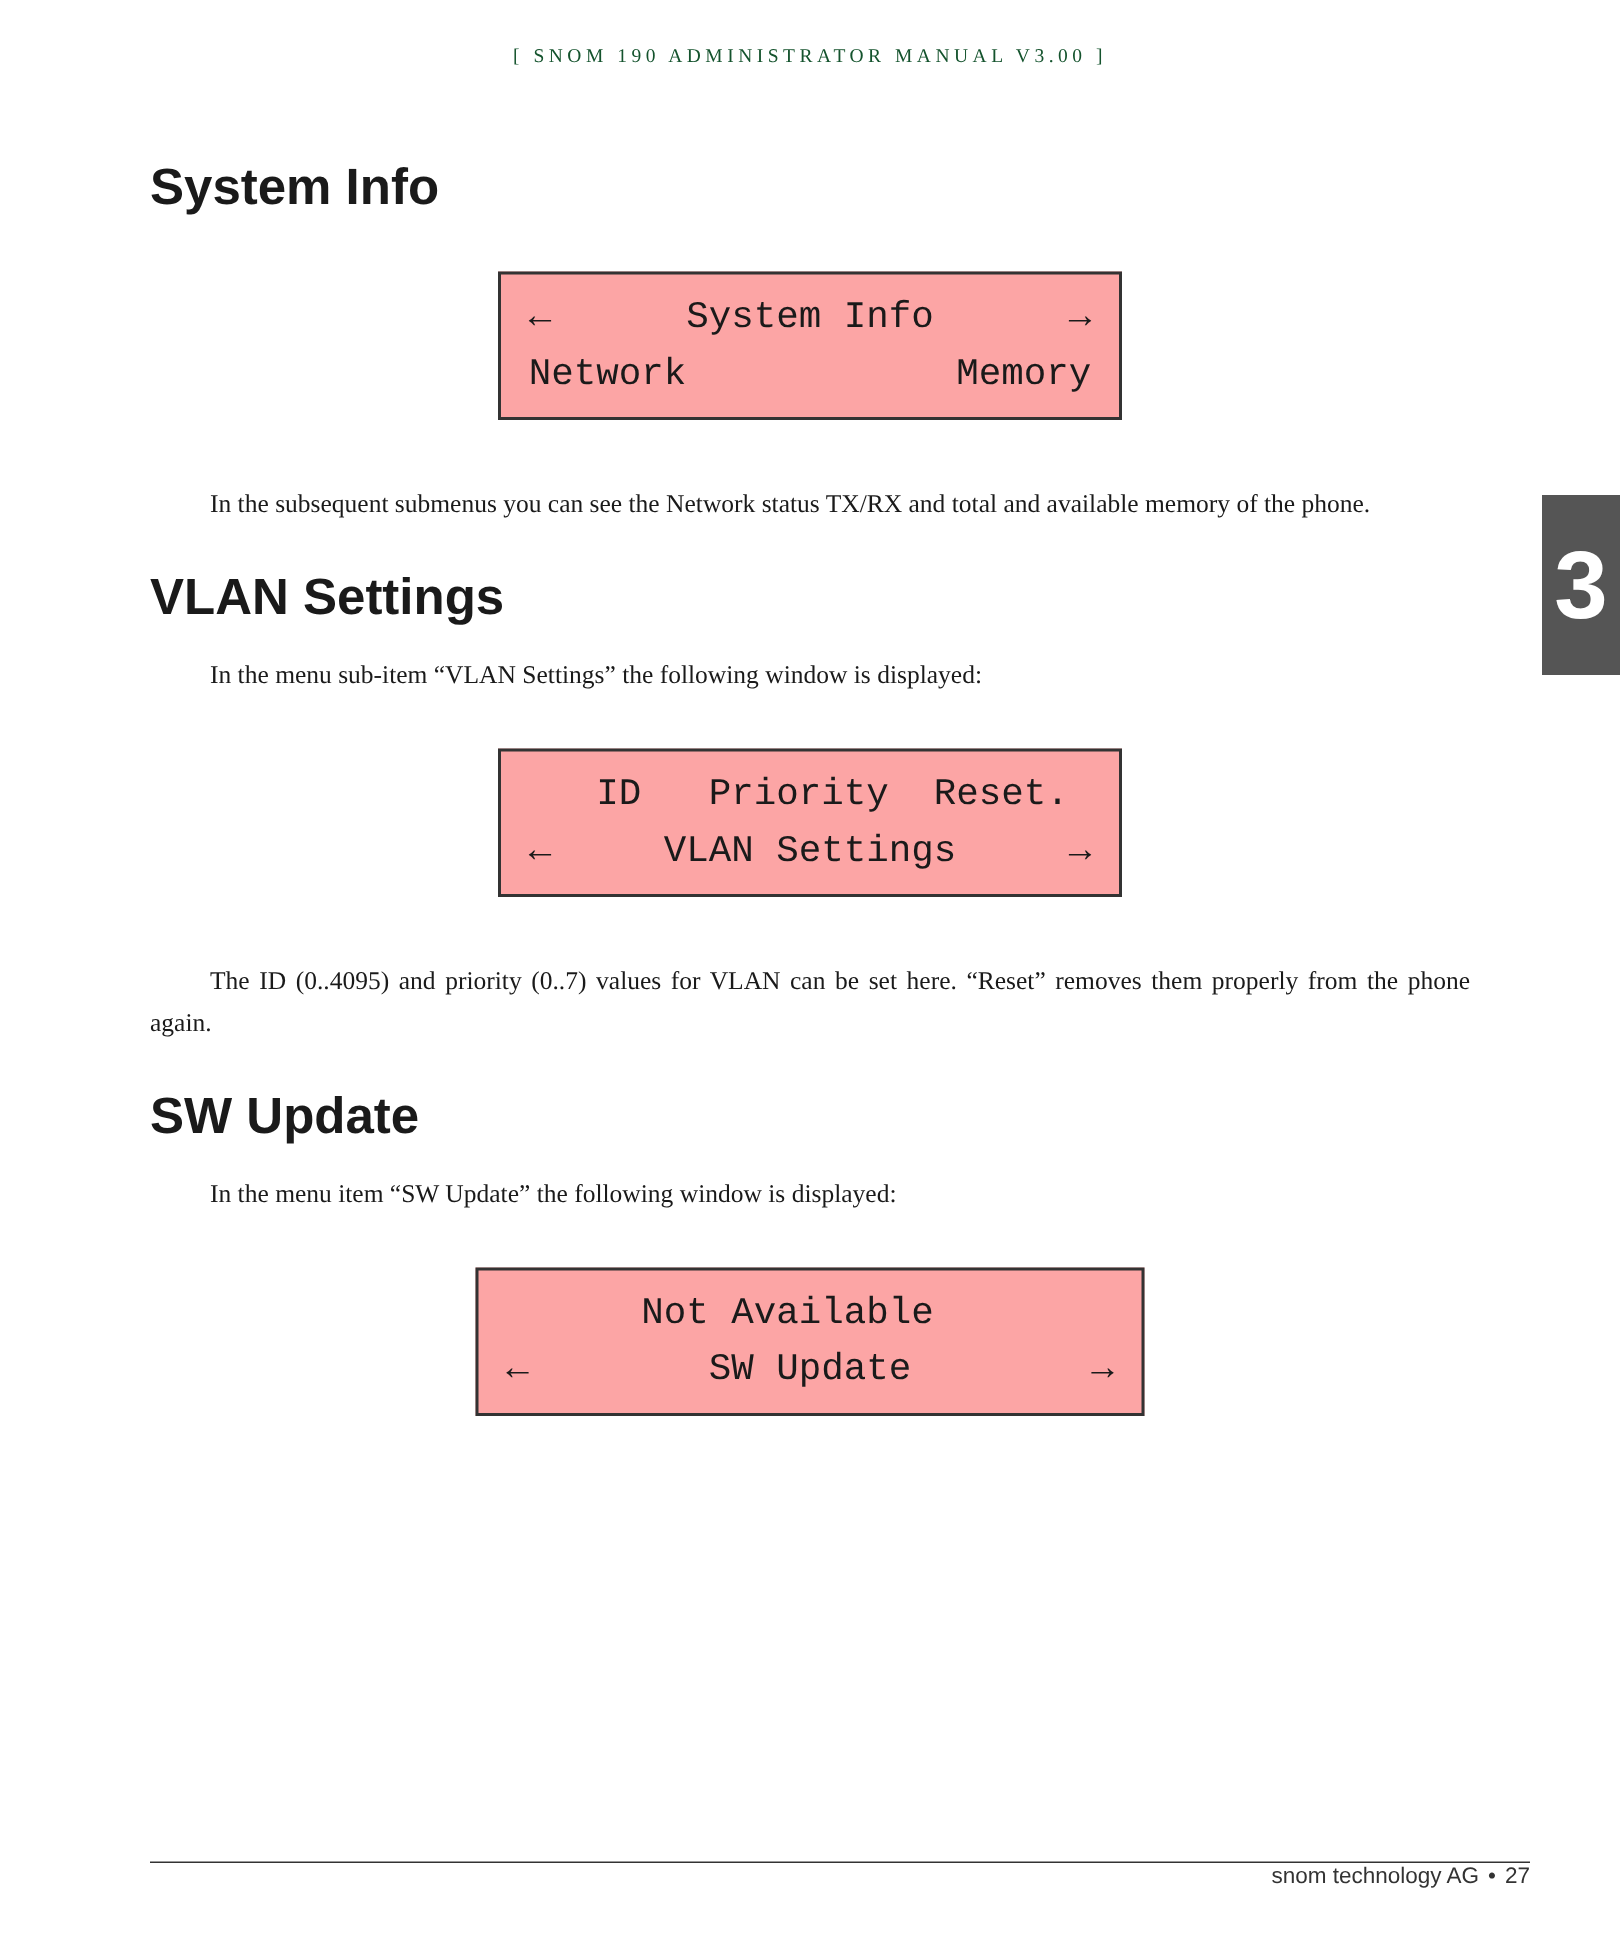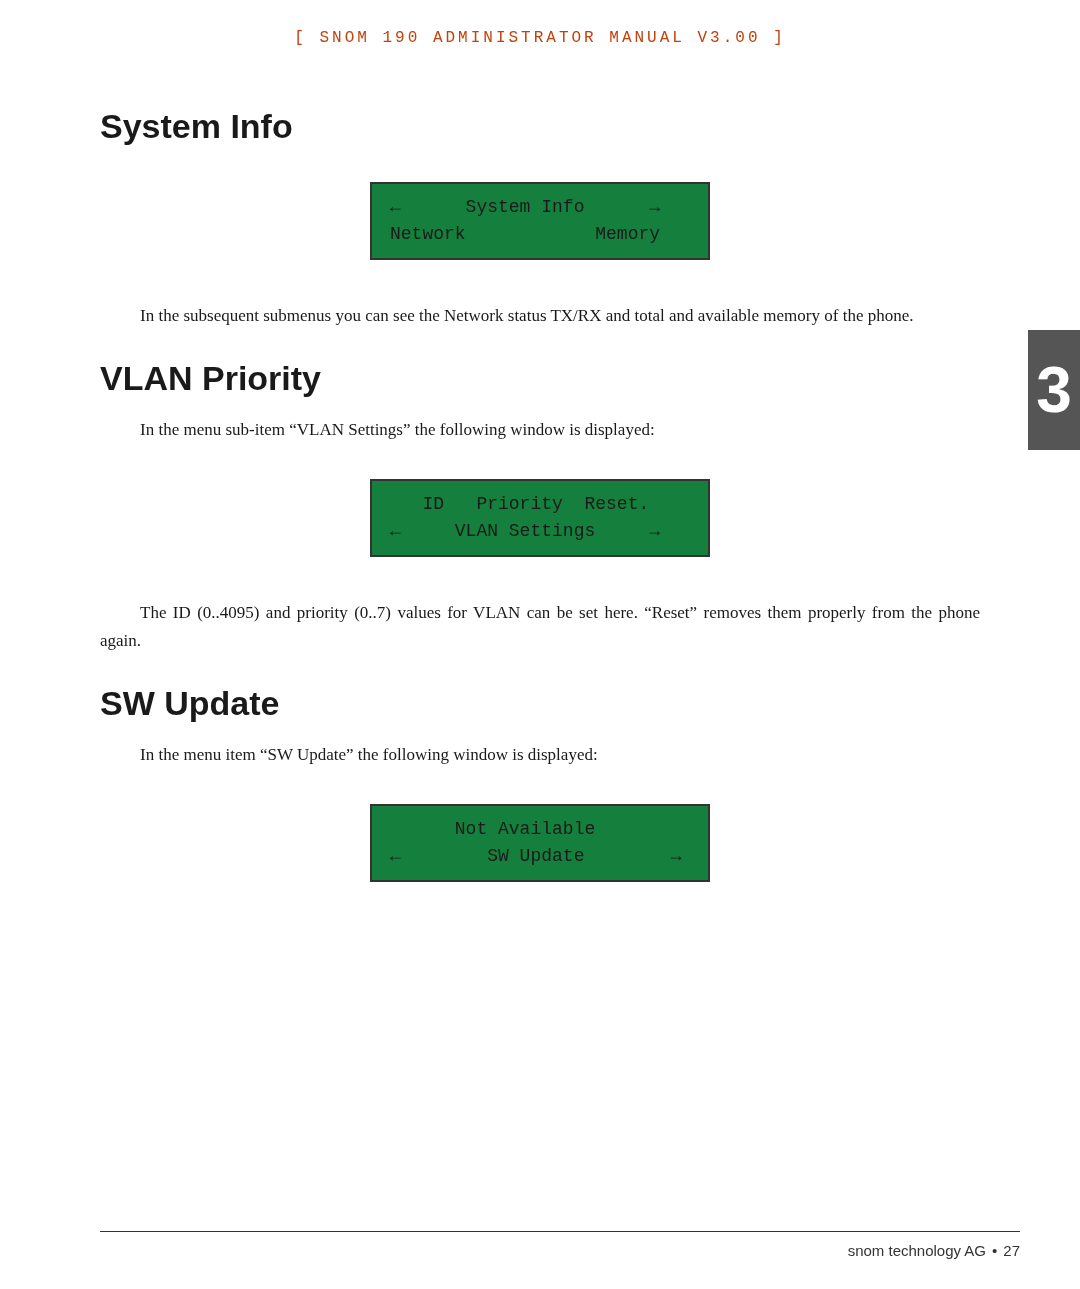--- a/index.html
+++ b/index.html
@@ -26,24 +26,24 @@
     }
 
     
     .page-header {
       text-align: center;
       padding: 28px 0 20px 0;
       border-bottom: none;
     }
 
     .header-text {
-      font-family: Liberation Mono, monospace;
-      font-size: 16px;
+      font-family: Liberation Serif, serif;
+      font-size: 13px;
       letter-spacing: 3px;
-      color: #c2410c;
+      color: #14532d;
       font-weight: normal;
       text-transform: uppercase;
     }
 
     
     .content-area {
       padding: 30px 100px 60px 100px;
       position: relative;
     }
 
@@ -88,23 +88,23 @@
       font-size: 17px;
       line-height: 1.6;
       text-align: justify;
       margin-bottom: 16px;
       text-indent: 40px;
     }
 
     
     .lcd-screen {
       border: 2px solid #333;
-      background: #15803d;
+      background: #fca5a5;
       font-family: 'Courier New', Courier, monospace;
-      font-size: 18px;
+      font-size: 25px;
       padding: 10px 18px;
       display: inline-block;
       margin: 18px auto 18px auto;
       min-width: 340px;
       line-height: 1.5;
     }
 
     .lcd-screen .lcd-row {
       display: flex;
       align-items: center;
@@ -122,21 +122,20 @@
       margin-bottom: 30px;
     }
 
     
     .page-footer {
       position: absolute;
       bottom: 30px;
       left: 100px;
       right: 60px;
       border-top: 1.5px solid #333;
-      padding-top: 10px;
       display: flex;
       justify-content: flex-end;
       align-items: center;
     }
 
     .footer-text {
       font-size: 15px;
       color: #333;
       font-family: Arial, Helvetica, sans-serif;
     }
@@ -167,21 +166,21 @@
         <div class="lcd-screen">
           <div class="lcd-row"><span>←      System Info      →</span></div>
           <div class="lcd-row"><span>Network            Memory</span></div>
         </div>
       </div>
 
       <p class="body-text-indent">In the subsequent submenus you can see the Network status TX/RX and total and available memory of the phone.</p>
     </div>
 
     <div class="section-block">
-      <h2 class="section-heading">VLAN Priority</h2>
+      <h2 class="section-heading">VLAN Settings</h2>
       <p class="body-text-indent">In the menu sub-item “VLAN Settings” the following window is displayed:</p>
 
       <div class="lcd-centered">
         <div class="lcd-screen">
           <div class="lcd-row"><span>   ID   Priority  Reset.</span></div>
           <div class="lcd-row"><span>←     VLAN Settings     →</span></div>
         </div>
       </div>
 
       <p class="body-text-indent">The ID (0..4095) and priority (0..7) values for VLAN can be set here. “Reset” removes them properly from the phone again.</p>

